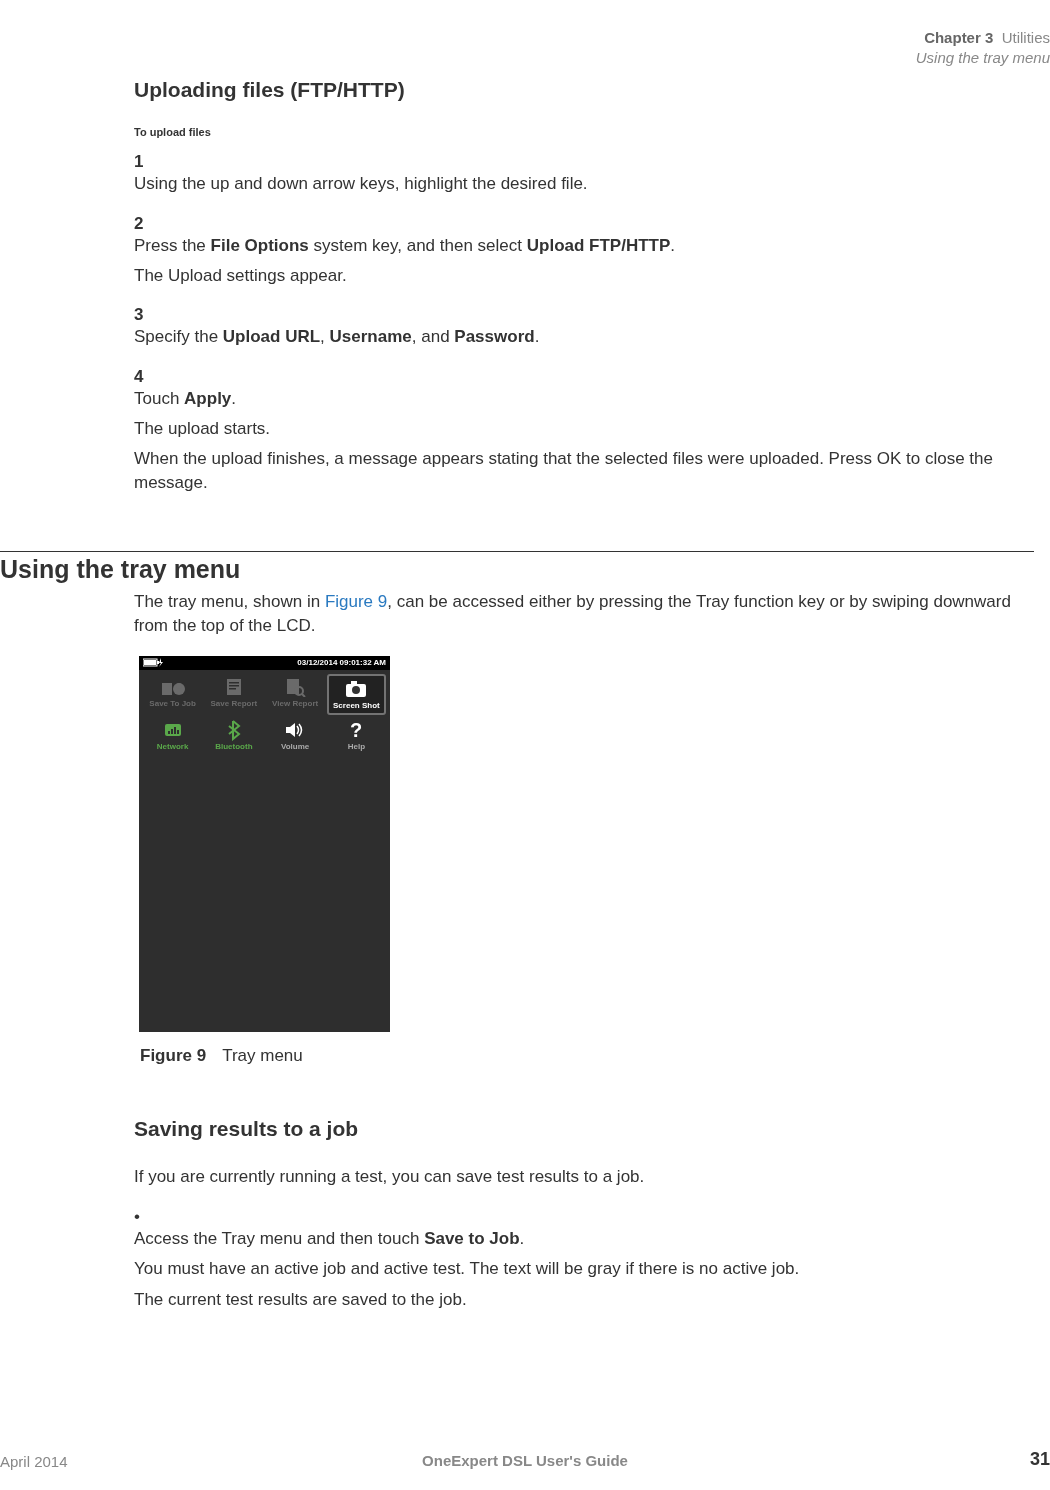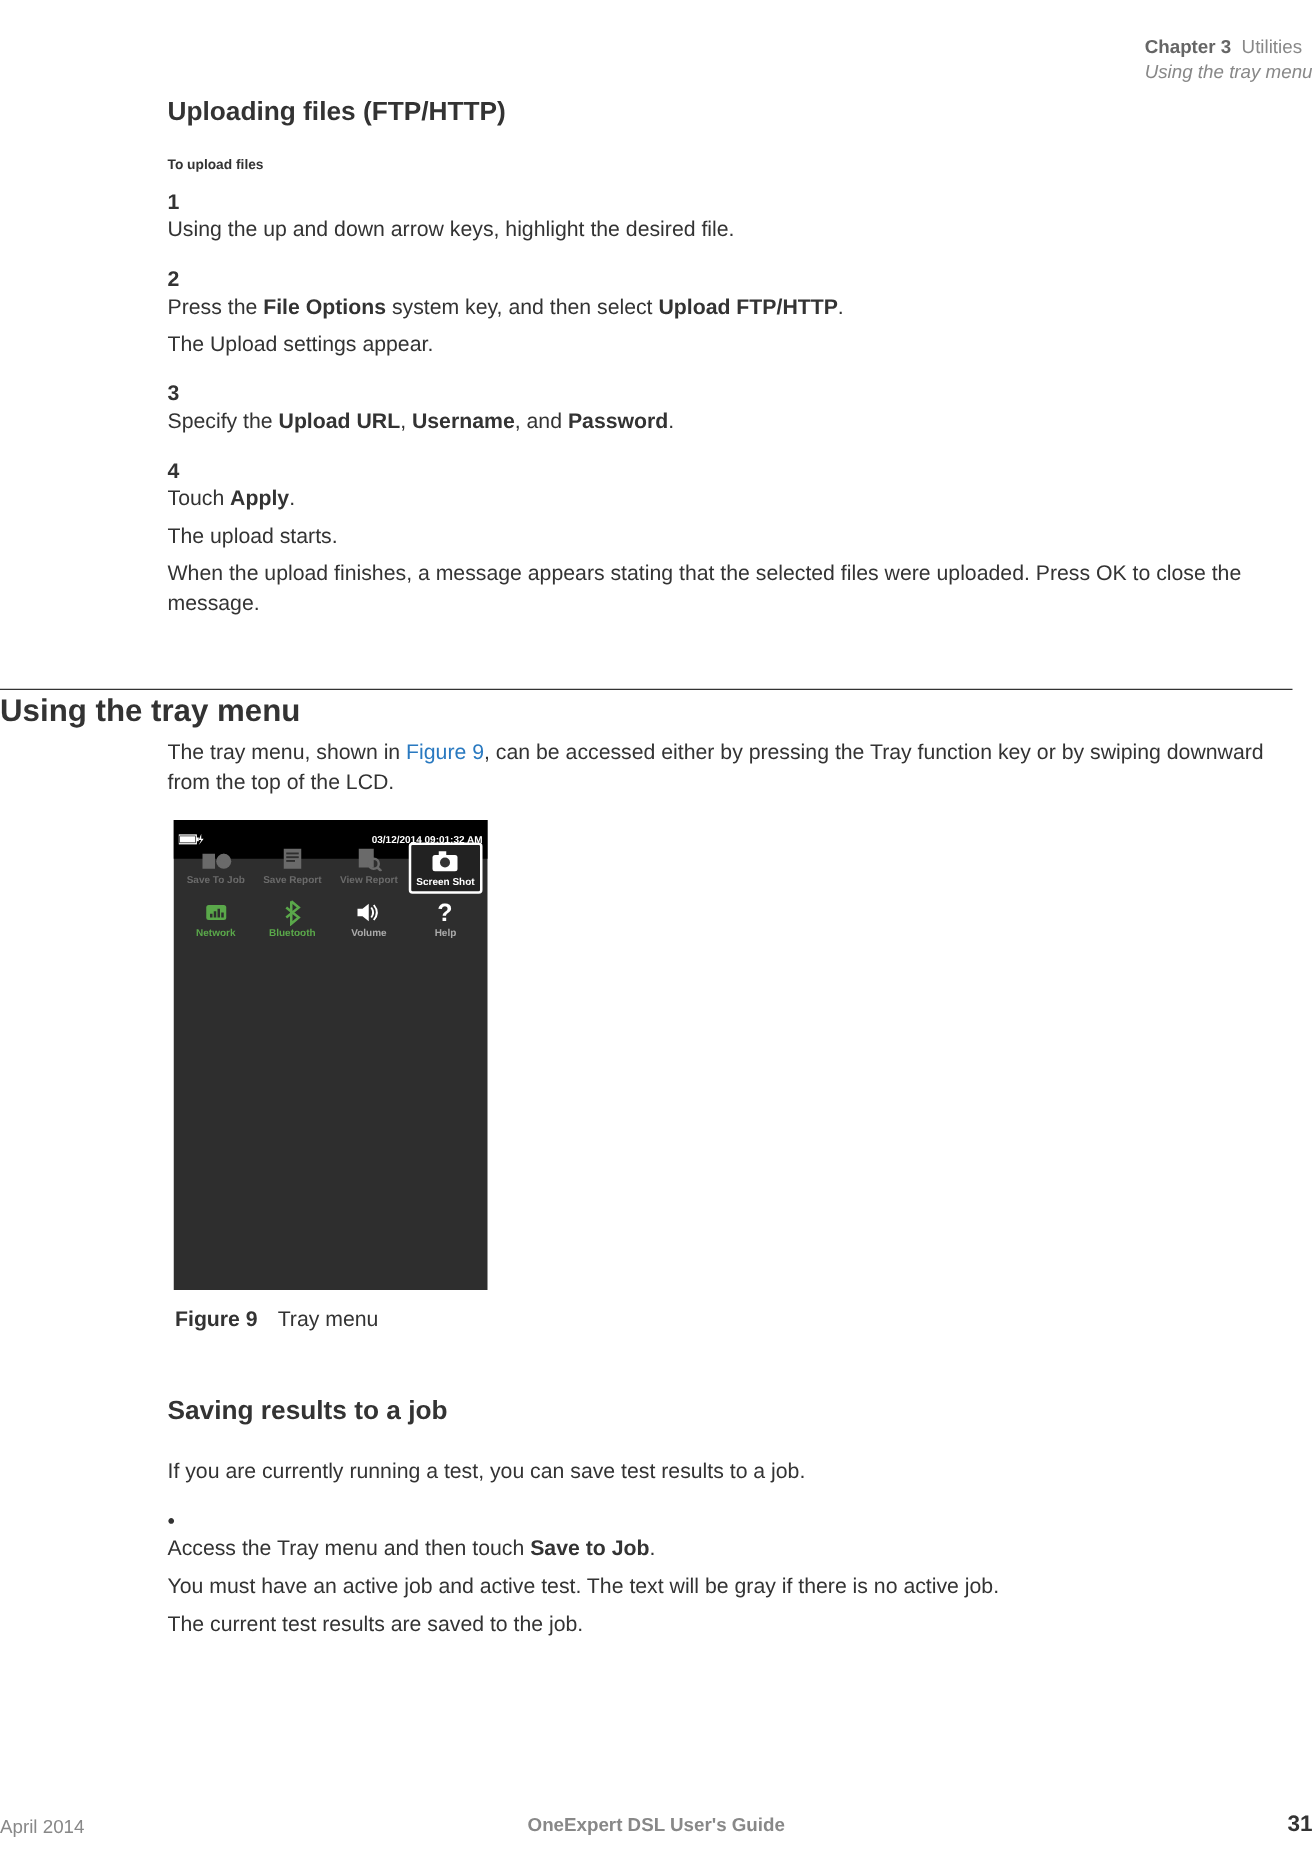--- a/index.html
+++ b/index.html
@@ -8,21 +8,21 @@
     height: 1490px;
     font-family: Arial, Helvetica, sans-serif;
     color: #333;
     position: relative;
     background: #fff;
   }
   .header {
     position: absolute;
     top: 28px;
     right: 0;
-    text-align: left;
+    text-align: right;
     font-size: 15px;
     color: #888;
     line-height: 1.3;
   }
   .header .chapter-bold { font-weight: bold; color: #666; }
   .header .chapter-light { color: #888; font-weight: normal; }
   .header .section-italic { font-style: italic; }
   .content {
     position: absolute;
     top: 78px;
@@ -95,21 +95,21 @@
     margin-left: 139px;
     width: 251px;
     height: 376px;
     background: #2e2e2e;
     position: relative;
     margin-bottom: 14px;
   }
   .tray-status {
     position: absolute;
     top:0; left:0; right:0;
-    height:31px;
+    height:14px;
     background:#000;
     color:#fff;
     font-size:8px;
     font-weight:bold;
     display:flex;
     justify-content:space-between;
     align-items:center;
     padding:0 4px;
   }
   .battery svg { display:block; }
@@ -134,21 +134,21 @@
   }
   .tray-item .lbl {
     font-size:8px;
     font-weight:bold;
     color:#aaa;
     white-space:nowrap;
   }
   .tray-item.disabled .lbl { color:#6a6a6a; }
   .tray-item.green .lbl { color:#5aa84a; }
   .tray-item.selected {
-    border:2px solid #ffffff;
+    border:2px solid #737373;
     background:#222;
   }
   .tray-item.selected .lbl { color:#fff; }
   .fig-caption {
     margin-left: 140px;
     font-size:17px;
     margin-bottom:51px;
   }
   .fig-caption .fig-bold { font-weight:bold; margin-right:16px; }
   .bullet-item {

